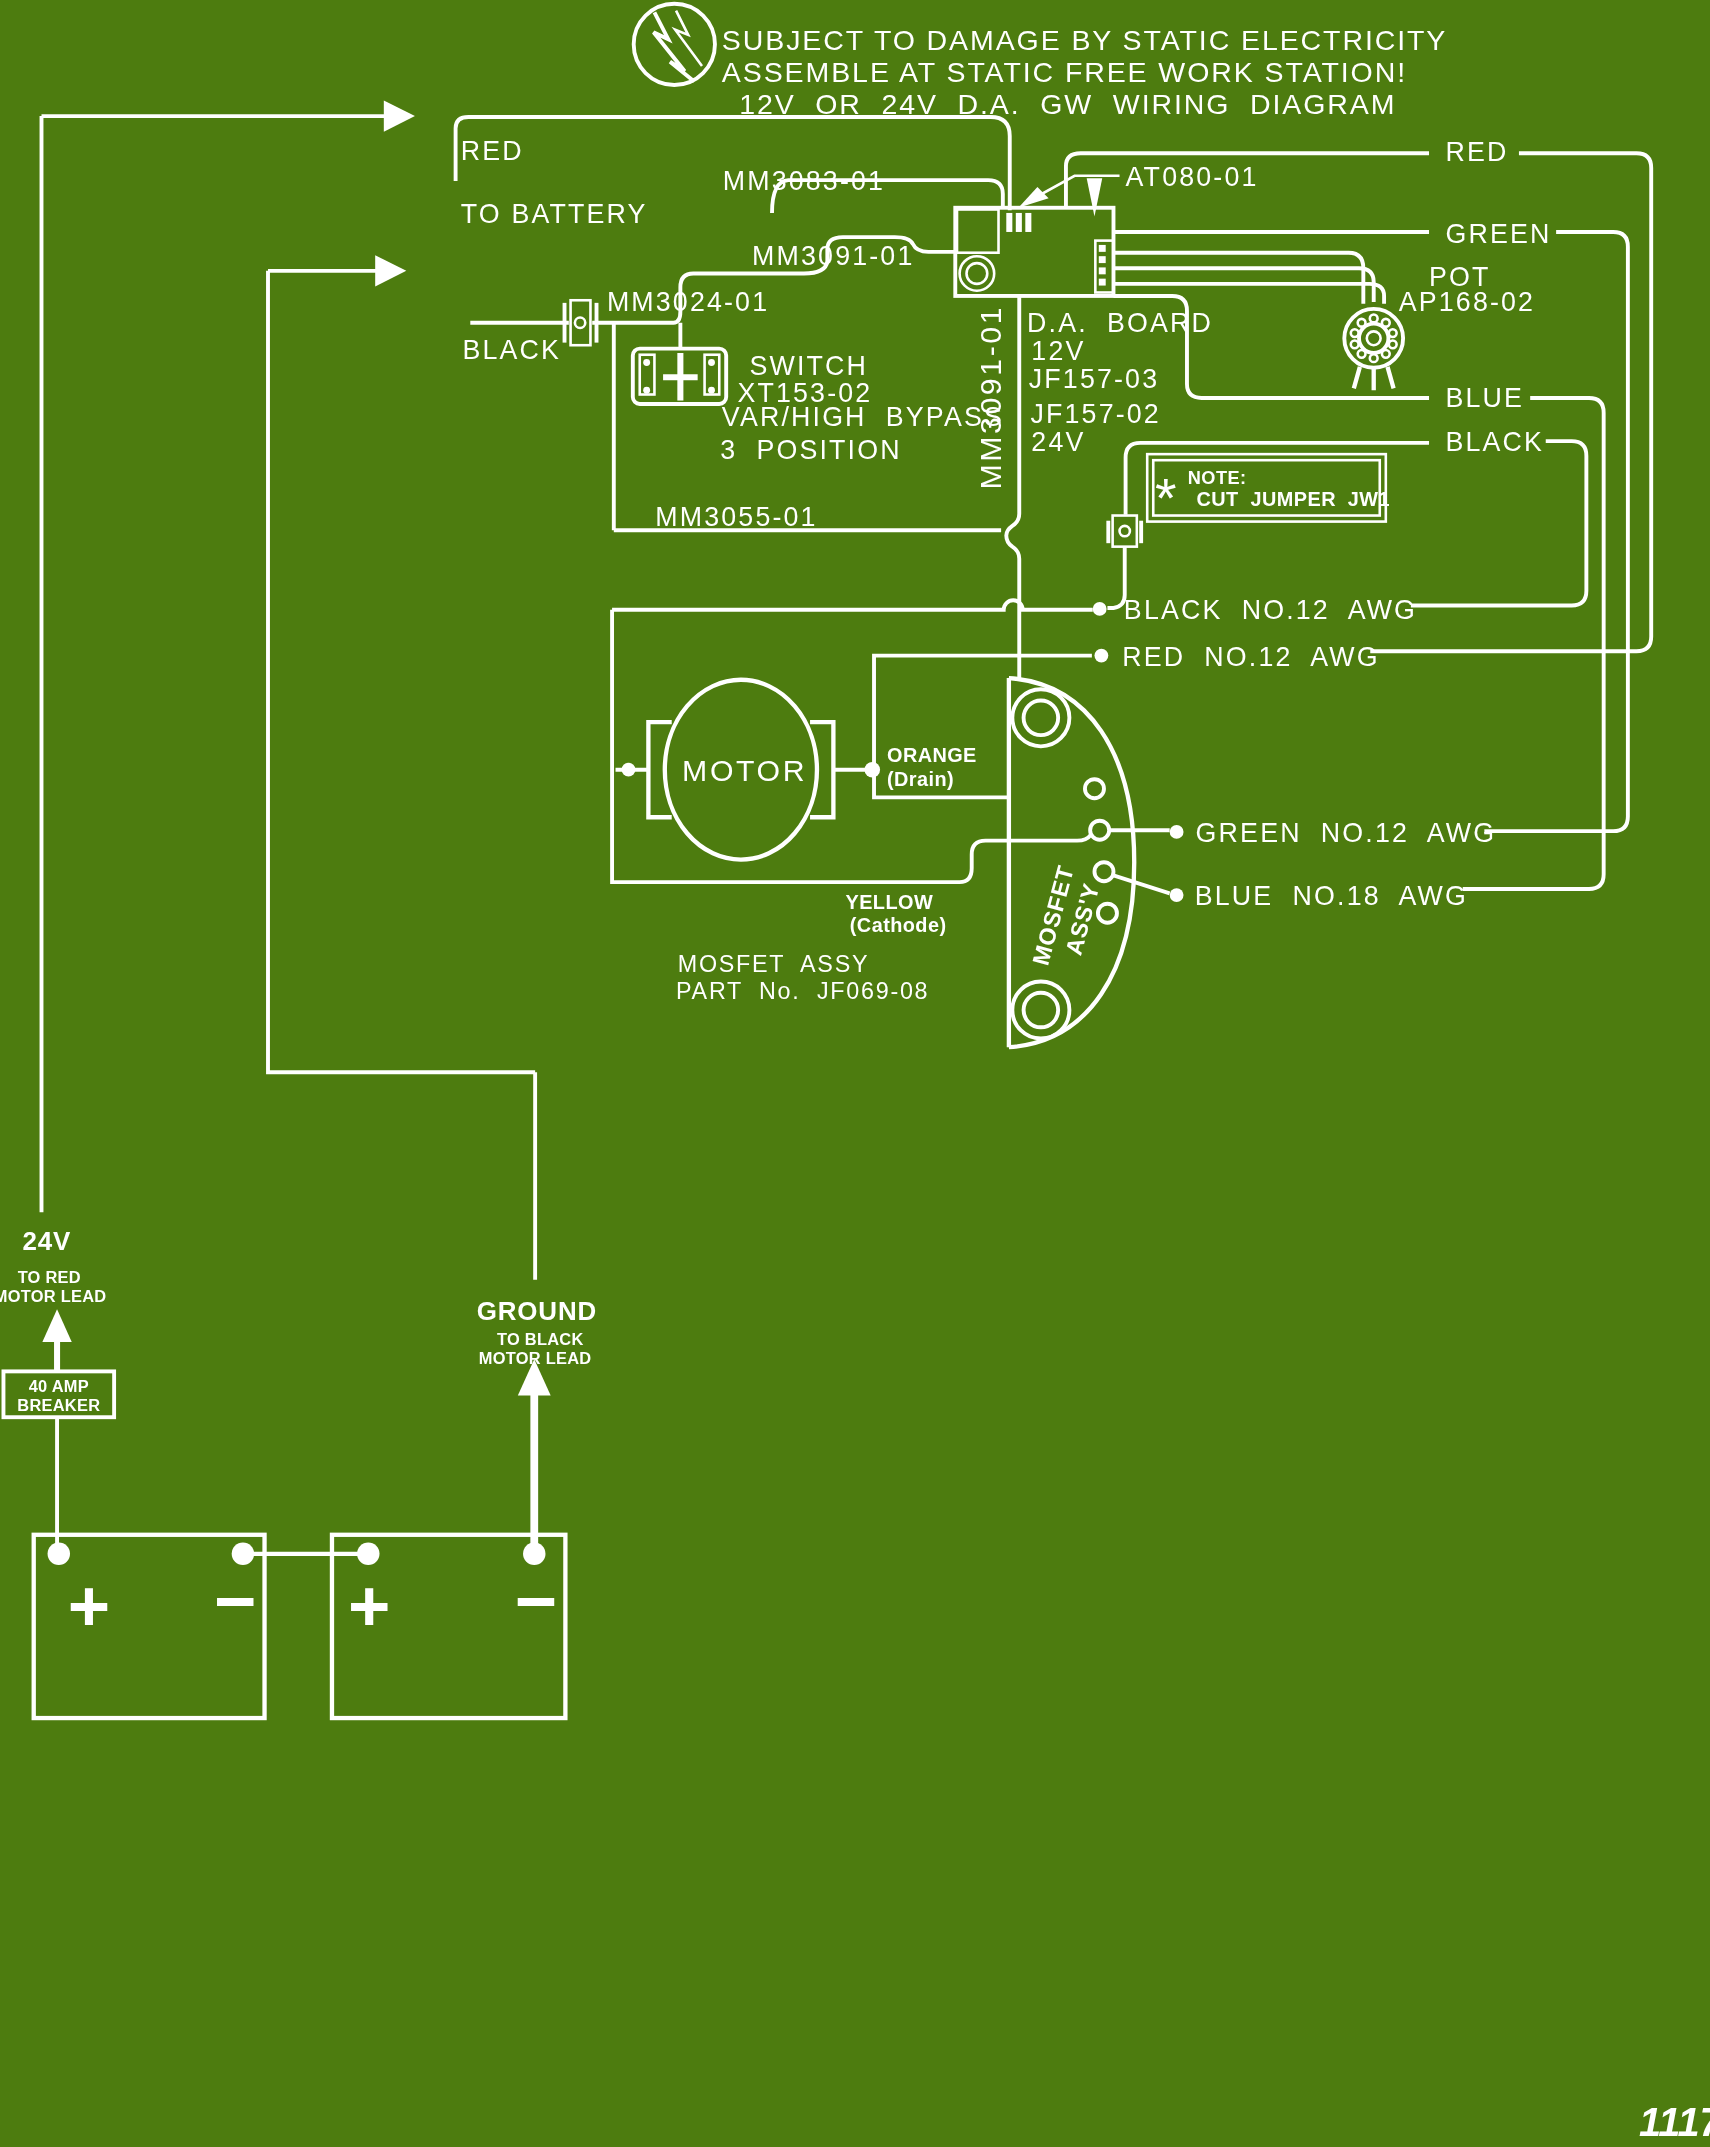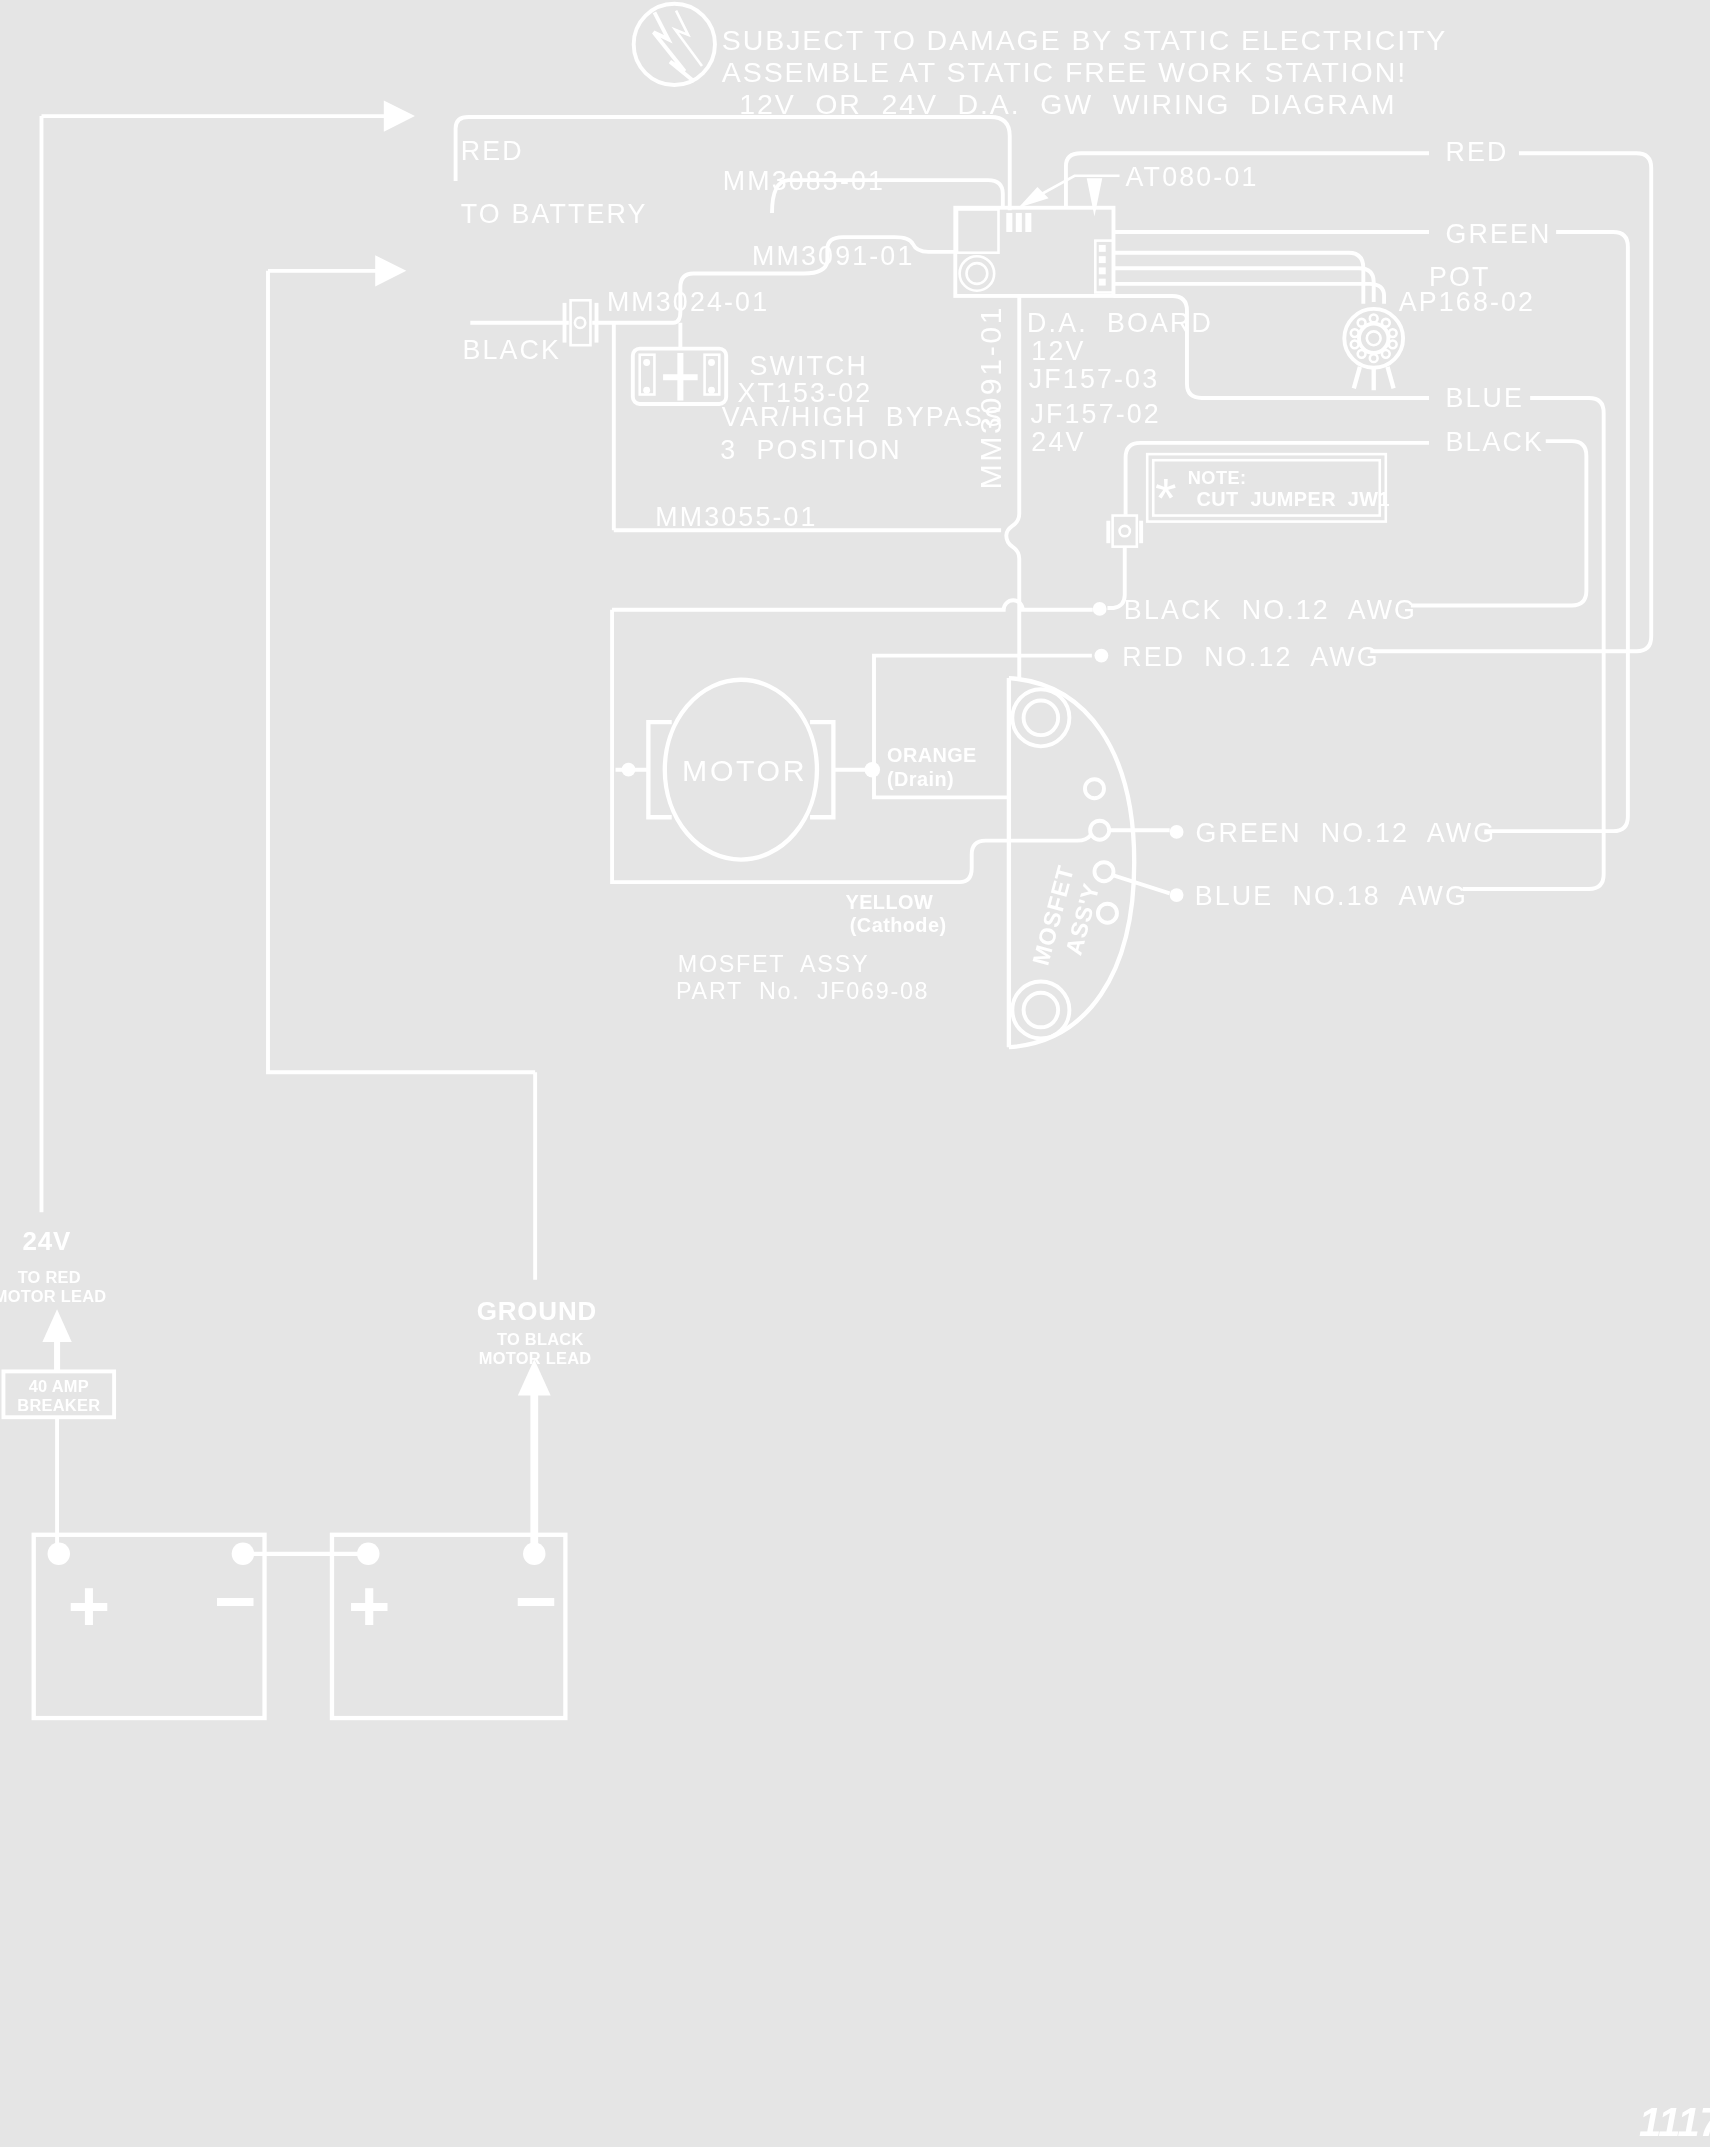--- a/index.html
+++ b/index.html
@@ -1,16 +1,16 @@
 <!DOCTYPE html>
 <html style="font-size:14px"><head>
 <meta charset="utf-8">
 <style>
   html,body { margin:0; padding:0; background:#000; }
-  .stage { position:relative; width:1710px; height:2148px; background:#e5e5e5; overflow:hidden; }
+  .stage { position:relative; width:1710px; height:2148px; background:#4d7c0f; overflow:hidden; }
   svg { position:absolute; left:0; top:0; }
   text { fill:#fff; font-family:"Liberation Sans","DejaVu Sans",sans-serif; white-space:pre; }
   .hdr   { font-size:33px; letter-spacing:2.2px; }
   .cad   { font-size:31px; letter-spacing:2.5px; }
   .cad28 { font-size:27px; letter-spacing:2px; }
   .big   { font-size:35px; letter-spacing:3px; }
   .boldsm{ font-size:23px; font-weight:bold; letter-spacing:0.5px; }
   .boldxs{ font-size:19px; font-weight:bold; letter-spacing:0.3px; }
   .boldlg{ font-size:30px; font-weight:bold; letter-spacing:1px; }
   .boldmd{ font-size:27px; font-weight:bold; letter-spacing:1px; }

